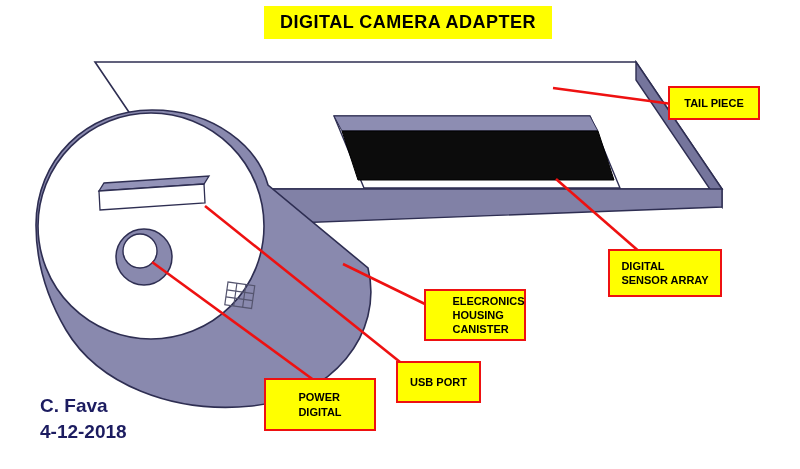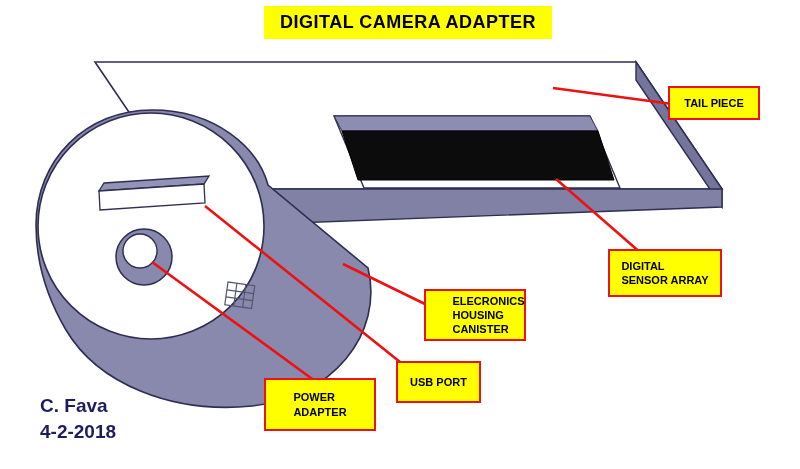--- a/index.html
+++ b/index.html
@@ -114,20 +114,20 @@
   <div class="callout" style="left:608px; top:249px; width:114px; height:48px;">DIGITAL
 SENSOR ARRAY</div>
 
   <div class="callout" style="left:424px; top:289px; width:102px; height:52px;padding-left:27px;">ELECRONICS
 HOUSING
 CANISTER</div>
 
   <div class="callout" style="left:396px; top:361px; width:85px; height:42px;">USB PORT</div>
 
   <div class="callout" style="left:264px; top:378px; width:112px; height:53px;">POWER
-ADAPTER</div>
+DIGITAL</div>
 
   <div class="signature">
     <div>C. Fava</div>
-    <div>4-2-2018</div>
+    <div>4-12-2018</div>
   </div>
 
 </div>
 
 </body></html>

